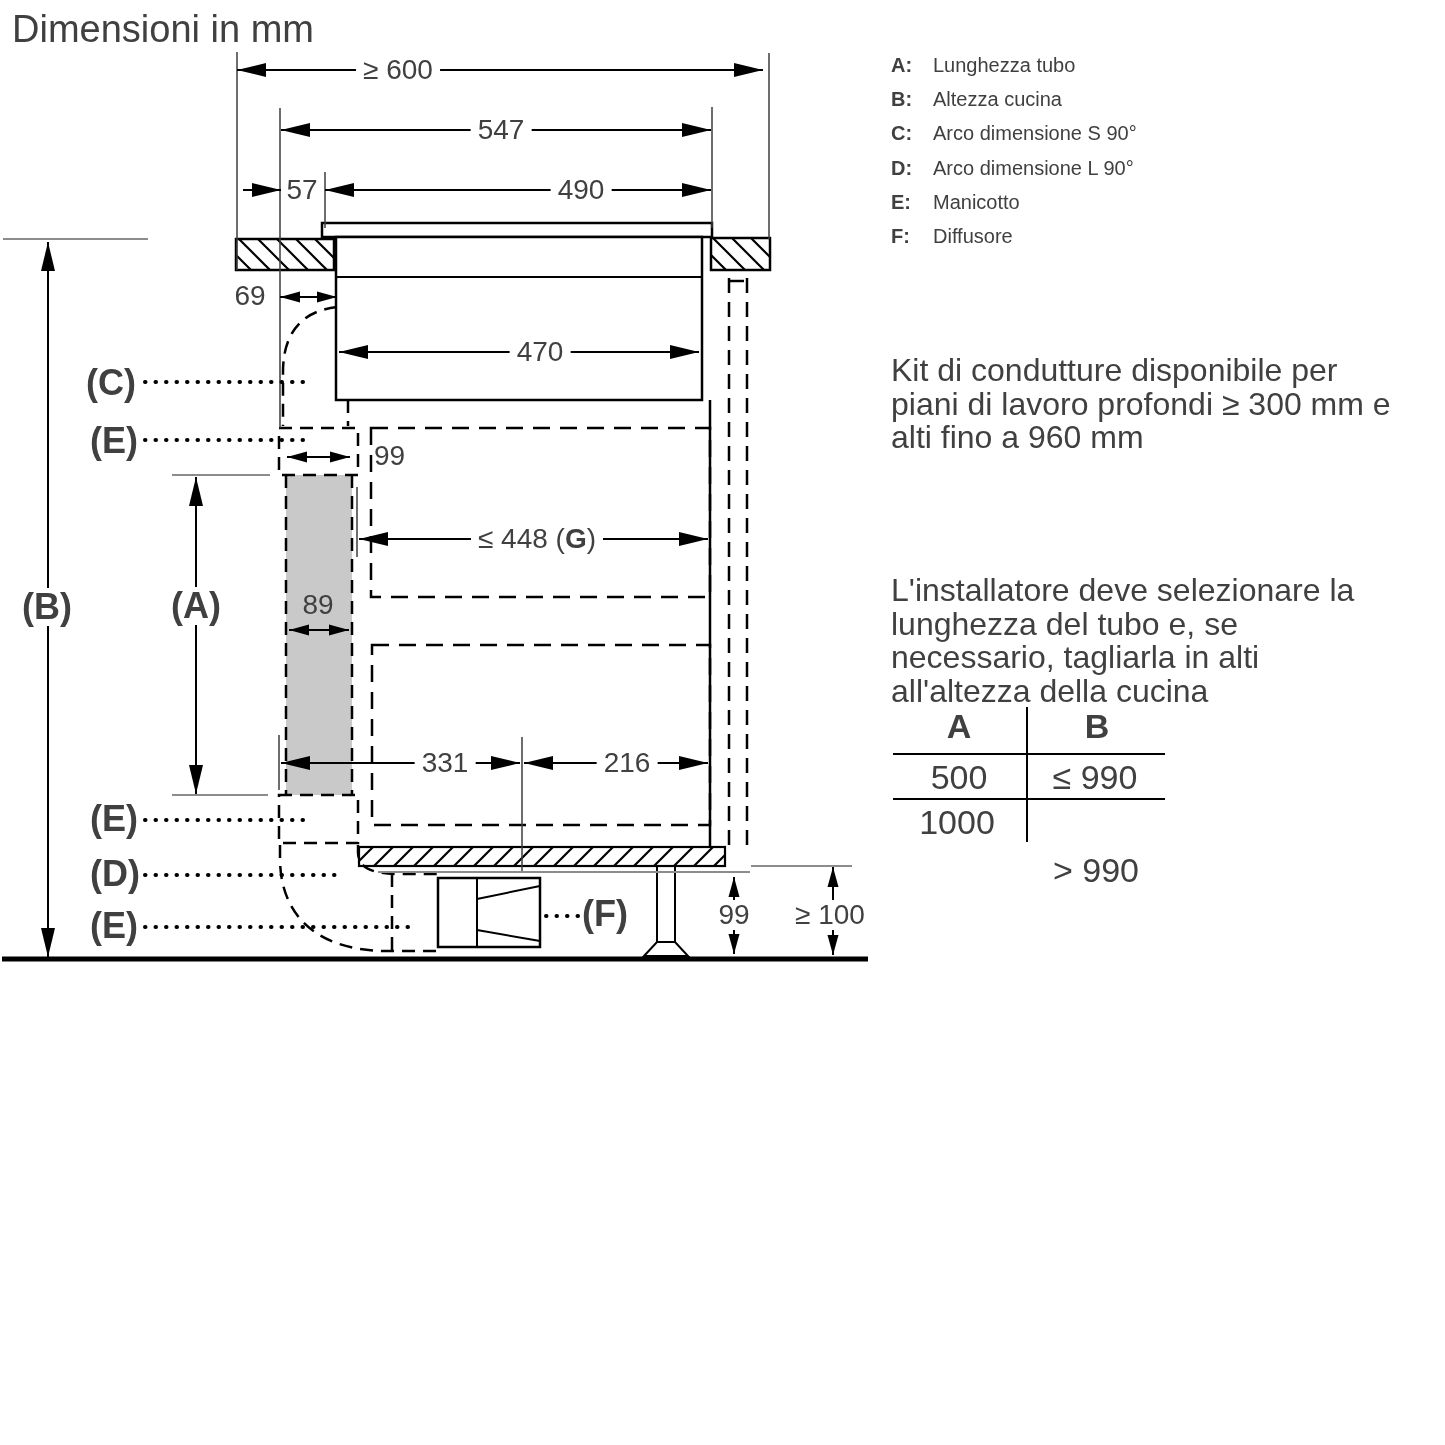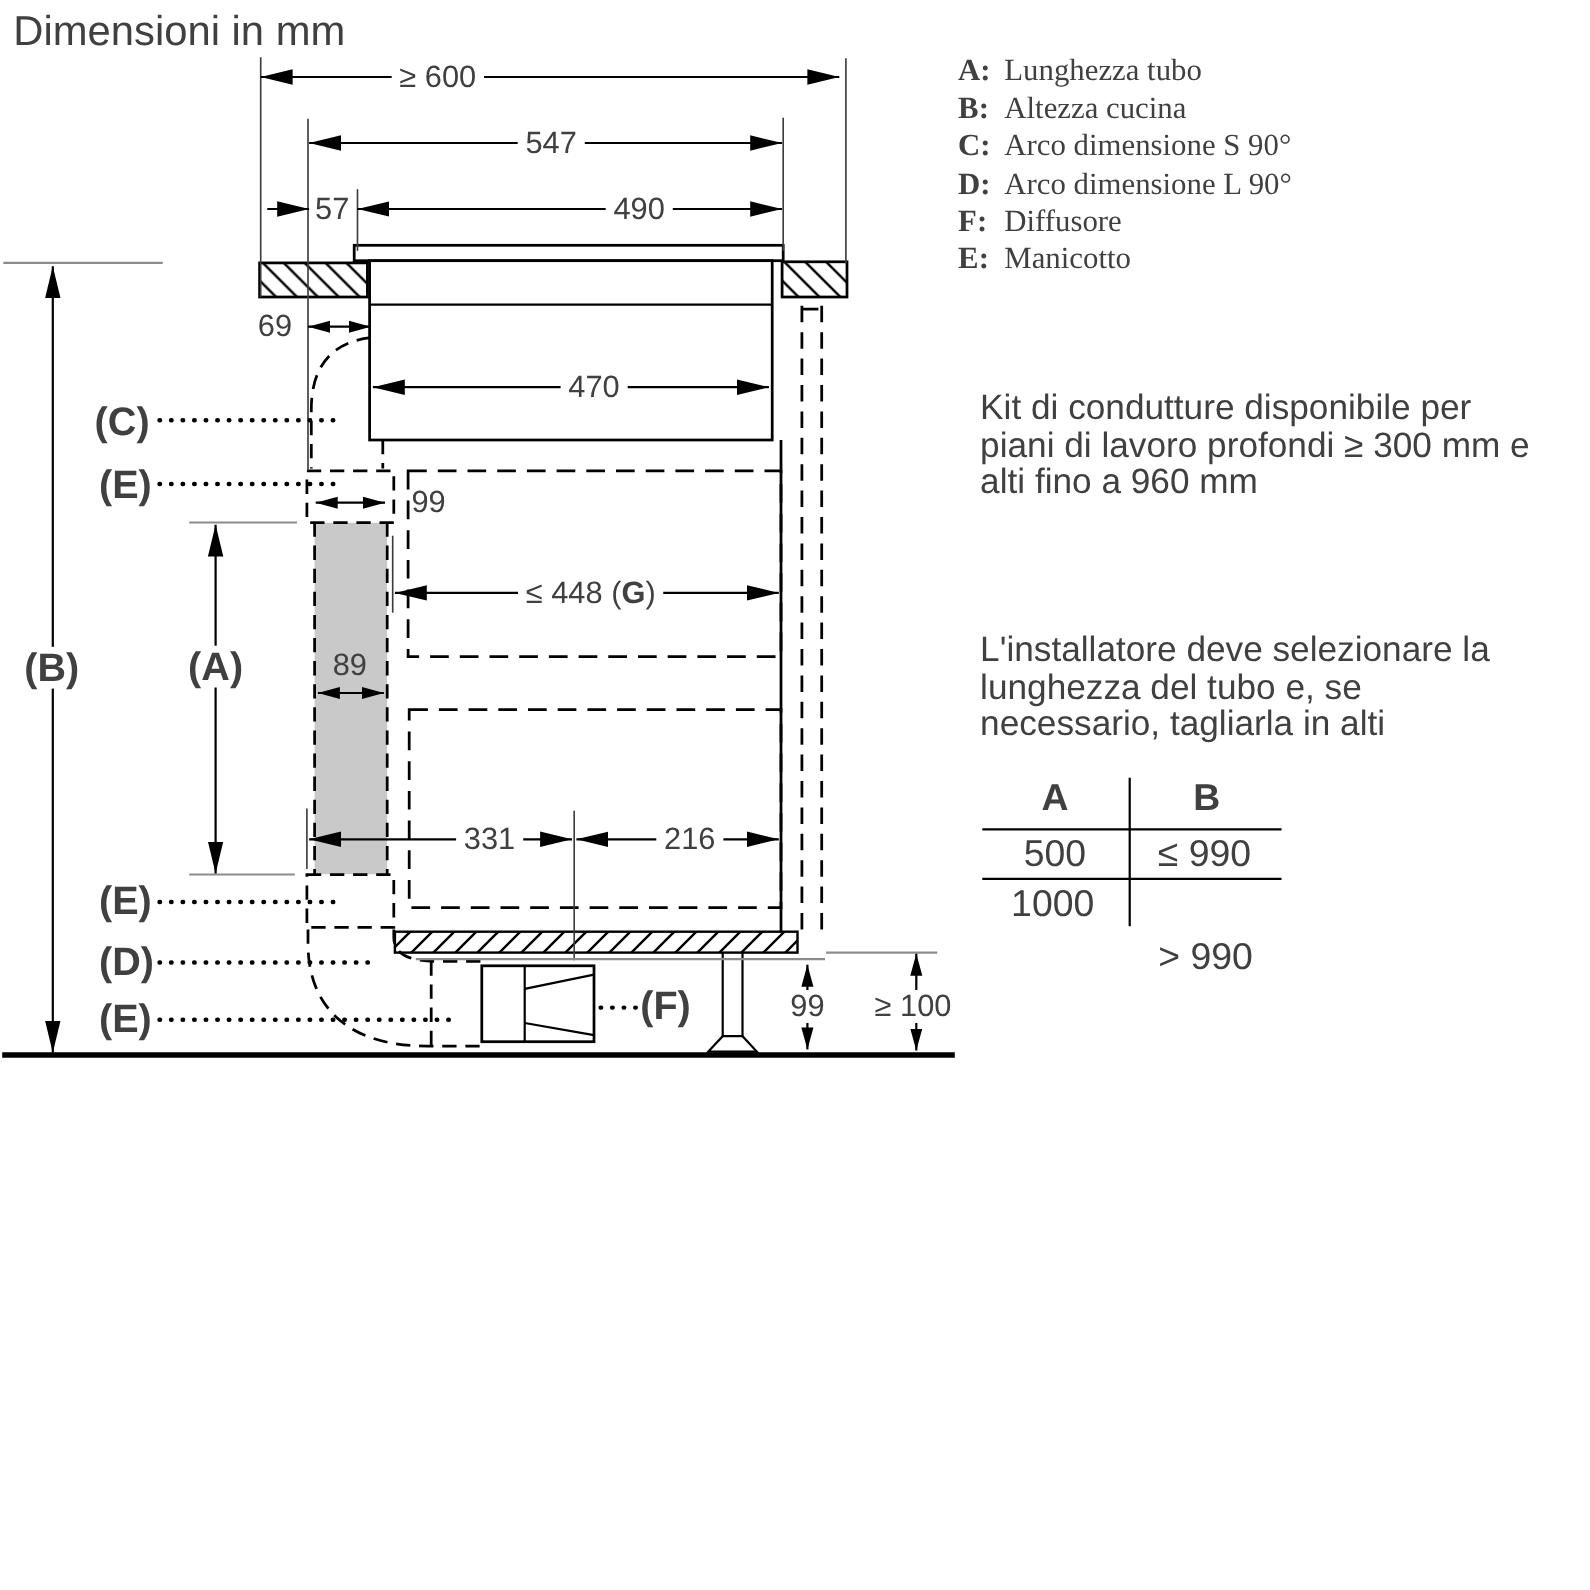--- a/index.html
+++ b/index.html
@@ -5,21 +5,21 @@
   html,body{margin:0;padding:0;background:#fff;}
   .canvas{position:relative;width:1445px;height:1445px;background:#fff;overflow:hidden;
           font-family:"Liberation Sans","DejaVu Sans",sans-serif;color:#404040;}
   svg{position:absolute;left:0;top:0;}
   .lbl{position:absolute;font-size:28px;white-space:nowrap;transform:translate(-50%,-50%);line-height:1;}
   .lbl.bg{background:#fff;padding:1px 7px;}
   .lbl.left{transform:translate(0,-50%);}
   .plabel{position:absolute;font-size:36px;font-weight:700;white-space:nowrap;transform:translate(-50%,-50%);line-height:1;}
   .plabel.bg{background:#fff;padding:1px 5px;}
   .title{position:absolute;left:12px;top:8px;font-size:38px;}
-  .legend{position:absolute;left:871px;top:48px;font-size:28px;font-family:Liberation Serif, serif;}
+  .legend{position:absolute;left:891px;top:48px;font-size:20px;}
   .lrow{height:34.2px;line-height:34.2px;white-space:nowrap;}
   .lrow .k{font-weight:700;display:inline-block;min-width:42px;}
   .note{position:absolute;left:891px;font-size:32px;line-height:33.5px;white-space:nowrap;}
   .tcell{position:absolute;font-size:34px;white-space:nowrap;transform:translate(-50%,-50%);}
   .tcell.hd{font-weight:700;}
   b{font-weight:700;}
 </style>
 </head>
 <body>
 
@@ -171,33 +171,34 @@
 <div class="plabel" style="left:114px;top:819px;">(E)</div>
 <div class="plabel" style="left:115px;top:874px;">(D)</div>
 <div class="plabel" style="left:114px;top:926px;">(E)</div>
 <div class="plabel" style="left:605px;top:914px;">(F)</div>
 
 <div class="legend">
   <div class="lrow"><span class="k">A:</span><span>Lunghezza tubo</span></div>
   <div class="lrow"><span class="k">B:</span><span>Altezza cucina</span></div>
   <div class="lrow"><span class="k">C:</span><span>Arco dimensione S 90°</span></div>
   <div class="lrow"><span class="k">D:</span><span>Arco dimensione L 90°</span></div>
+  <div class="lrow"><span class="k">E:</span><span>Manicotto</span></div>
   <div class="lrow"><span class="k">F:</span><span>Diffusore</span></div>
-  <div class="lrow"><span class="k">E:</span><span>Manicotto</span></div>
 </div>
 
 <div class="note" style="top:354px;">
   <div>Kit di condutture disponibile per</div>
   <div>piani di lavoro profondi ≥ 300 mm e</div>
   <div>alti fino a 960 mm</div>
 </div>
 <div class="note" style="top:574px;">
   <div>L'installatore deve selezionare la</div>
   <div>lunghezza del tubo e, se</div>
   <div>necessario, tagliarla in alti</div>
+  <div>all'altezza della cucina</div>
 </div>
 
 <div class="tcell hd" style="left:959px;top:726px;">A</div>
 <div class="tcell hd" style="left:1097px;top:726px;">B</div>
 <div class="tcell" style="left:959px;top:777px;">500</div>
 <div class="tcell" style="left:1095px;top:777px;text-align:center;">≤ 990</div>
 <div class="tcell" style="left:957px;top:822px;">1000</div>
 <div class="tcell" style="left:1096px;top:822px;margin-top:48px;">&gt; 990</div>
 
 </div>

